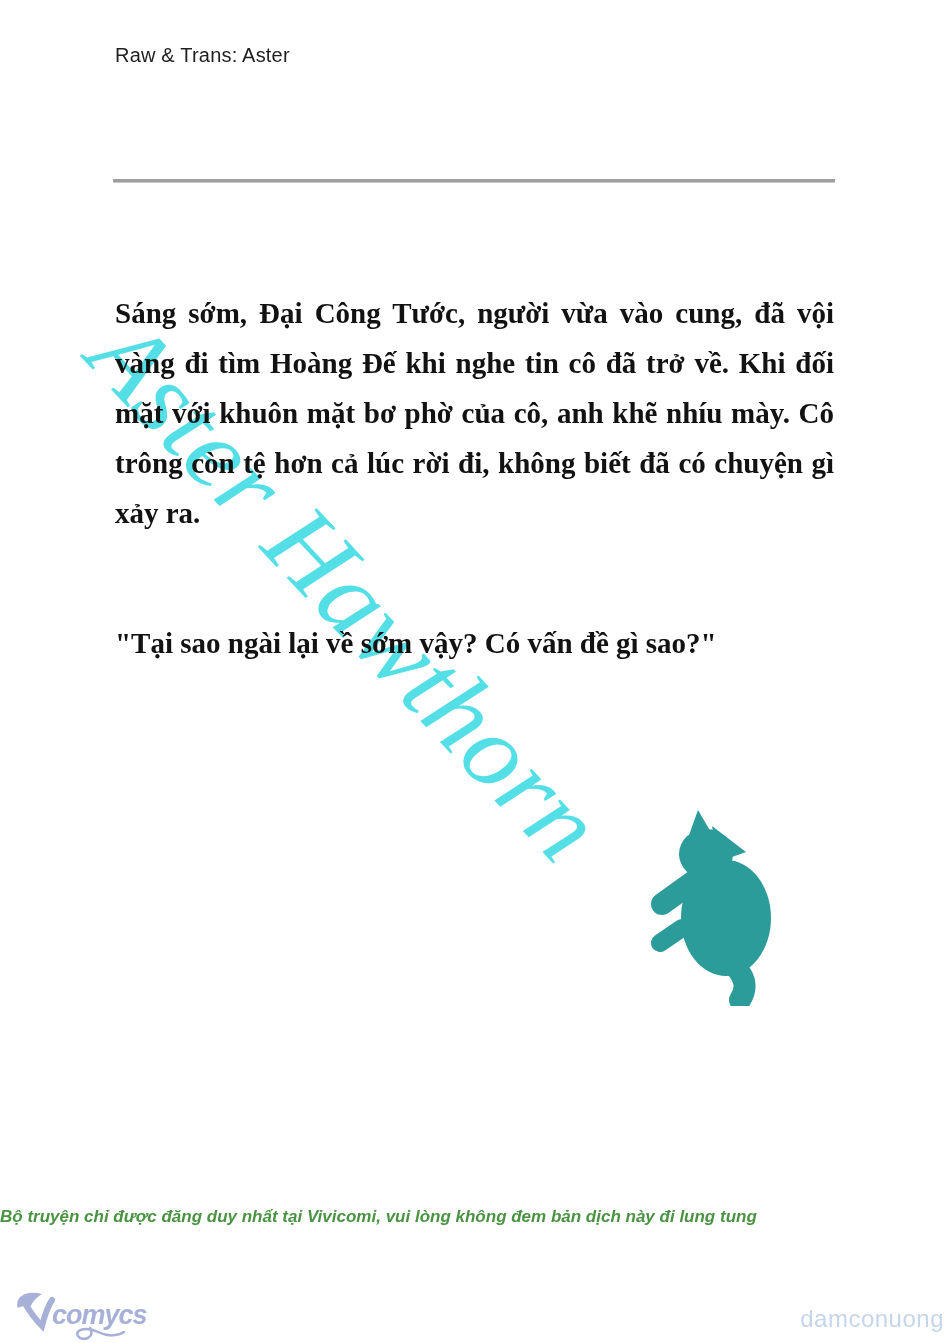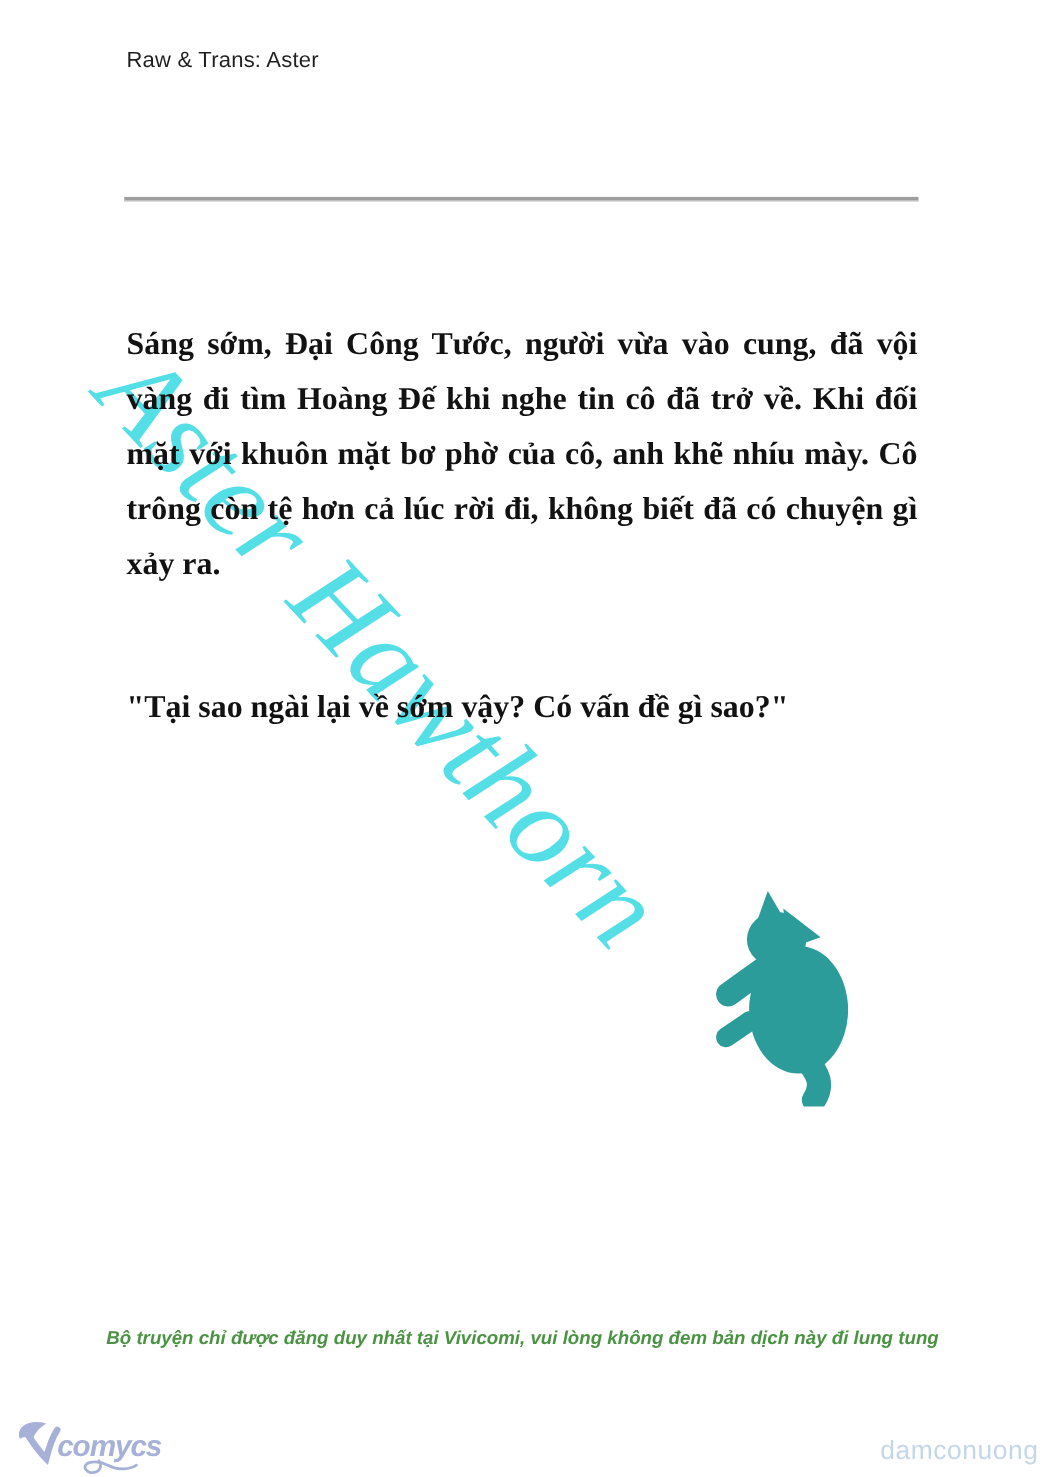--- a/index.html
+++ b/index.html
@@ -69,21 +69,21 @@
     text-align: justify;
   }
   .main-text p { margin: 0 0 80px 0; font-weight: bold; }
   .main-text p:last-child { margin-bottom: 0; }
 
   .footer {
     position: absolute;
     left: 0;
     top: 1204px;
     width: 100%;
-    text-align: center;
+    text-align: left;
     color: #4a9342;
     font-weight: bold;
     font-style: italic;
     font-size: 17px;
     line-height: 26px;
     z-index: 2;
   }
 
   .vcomycs {
     position: absolute;

